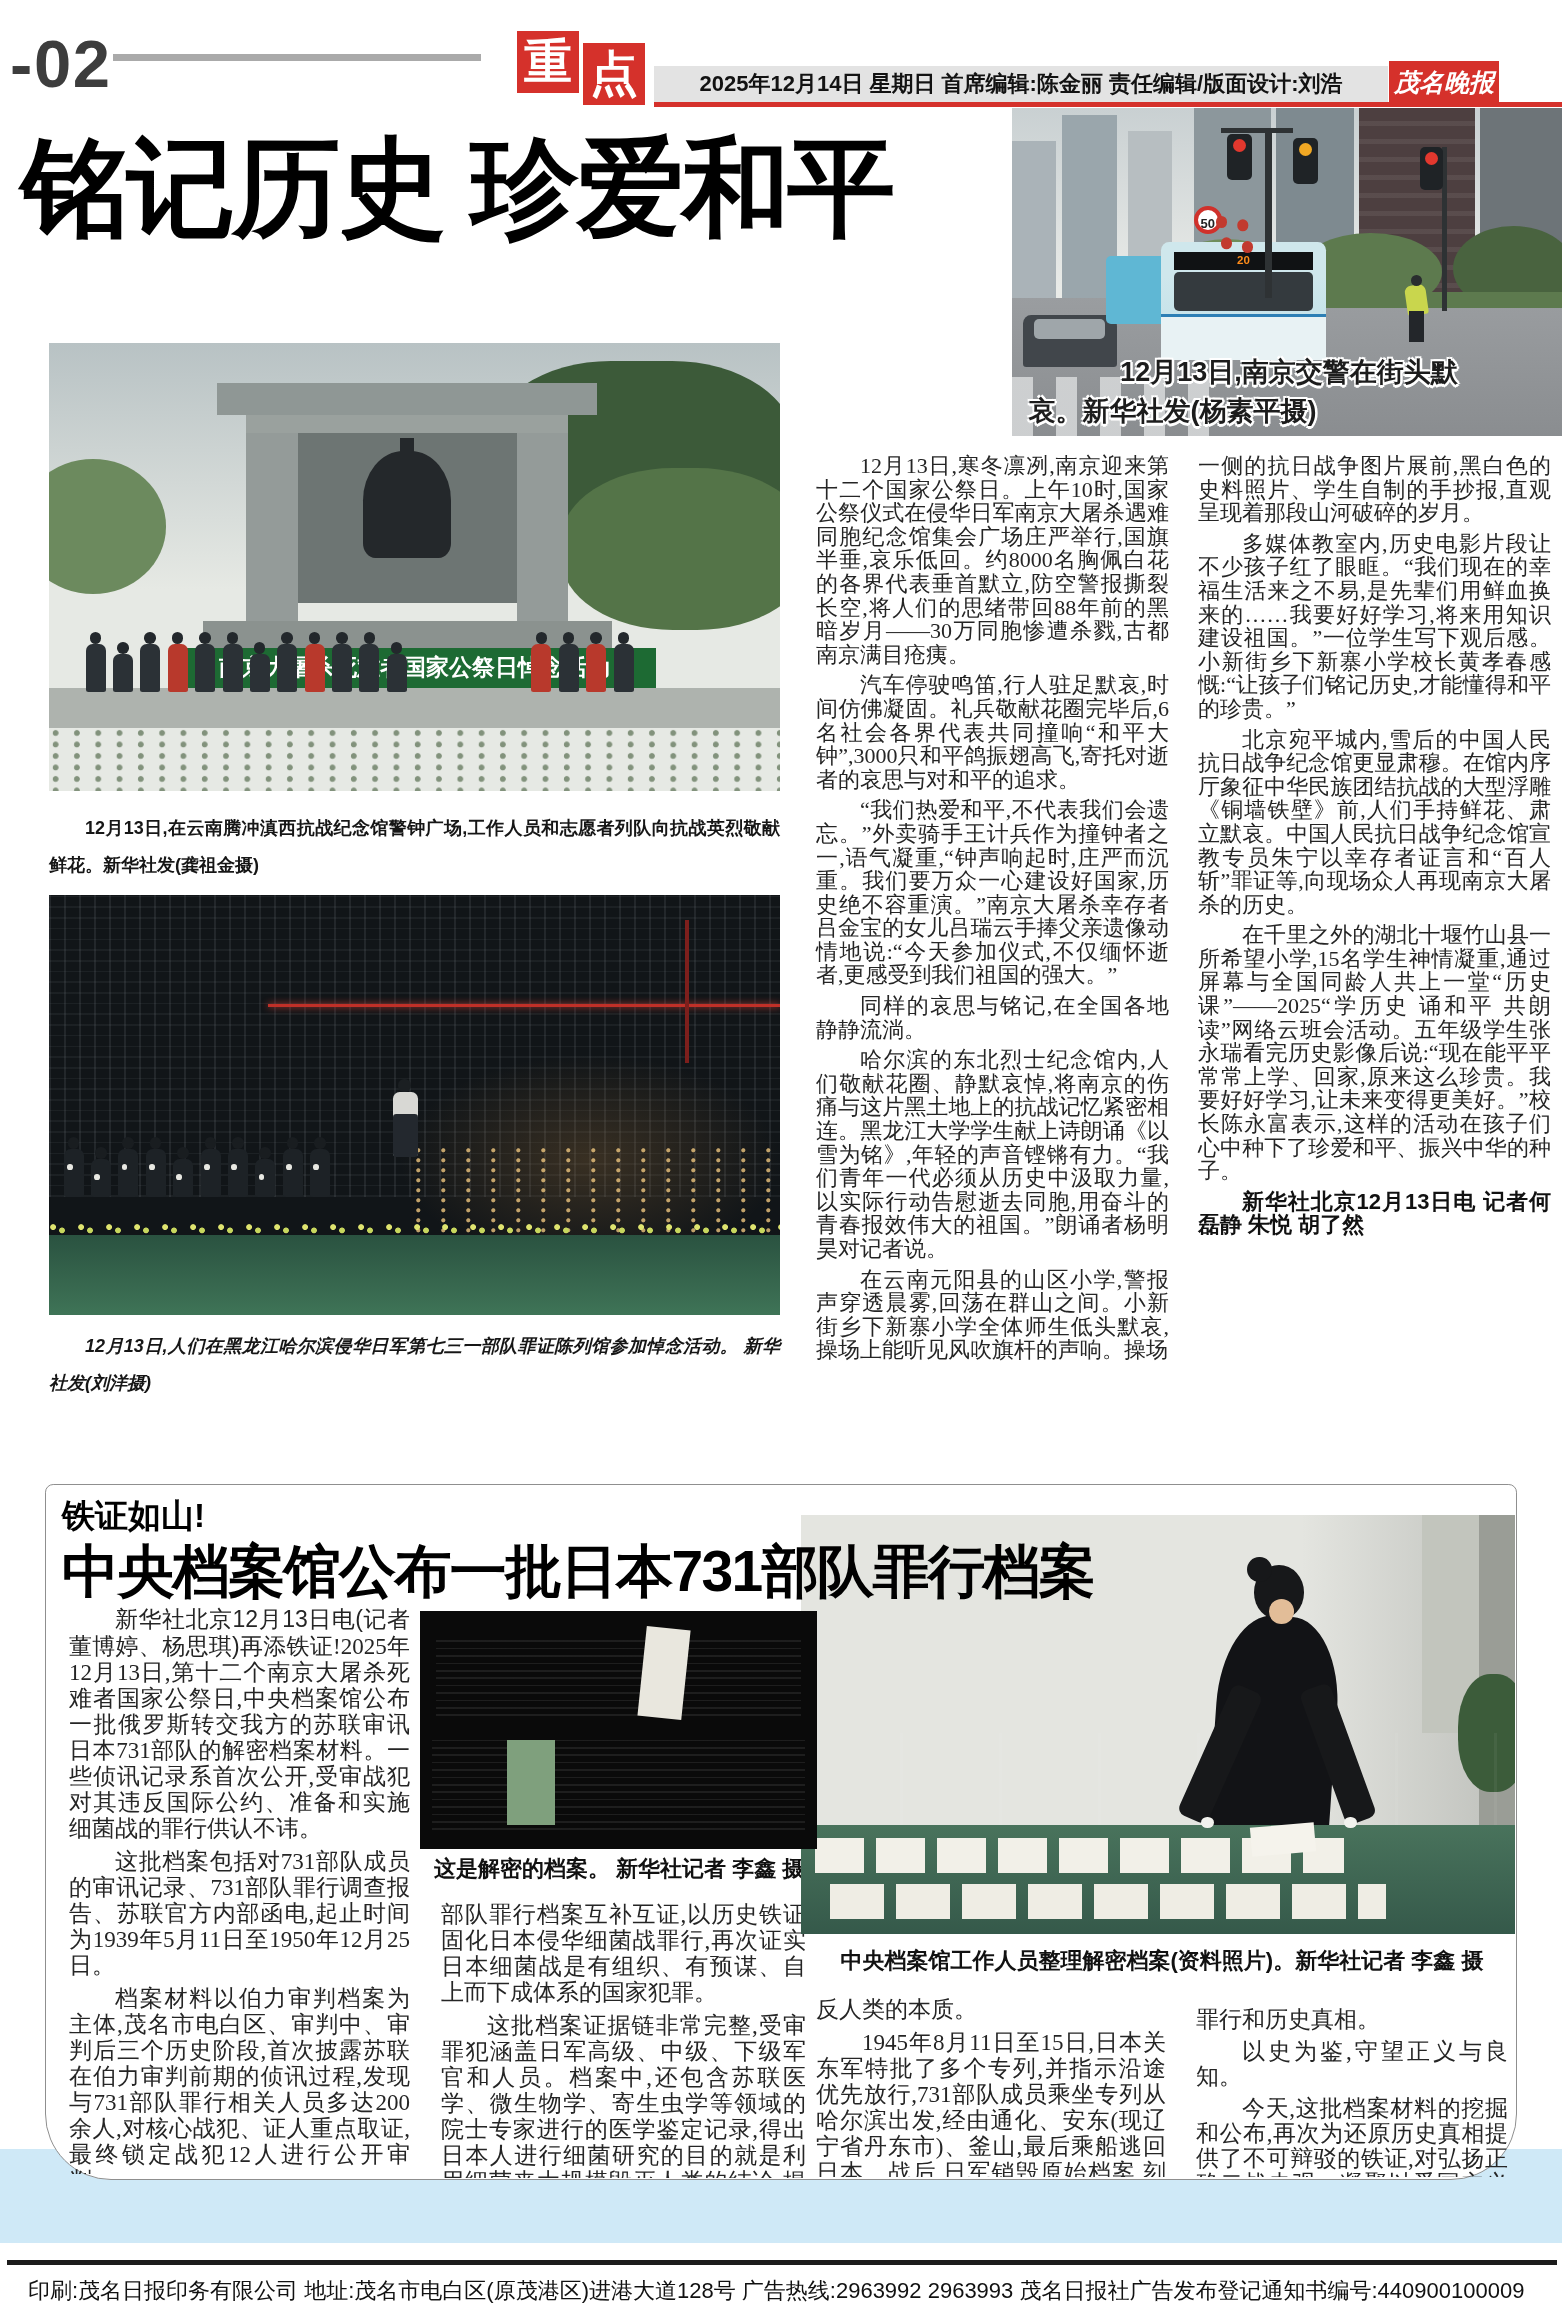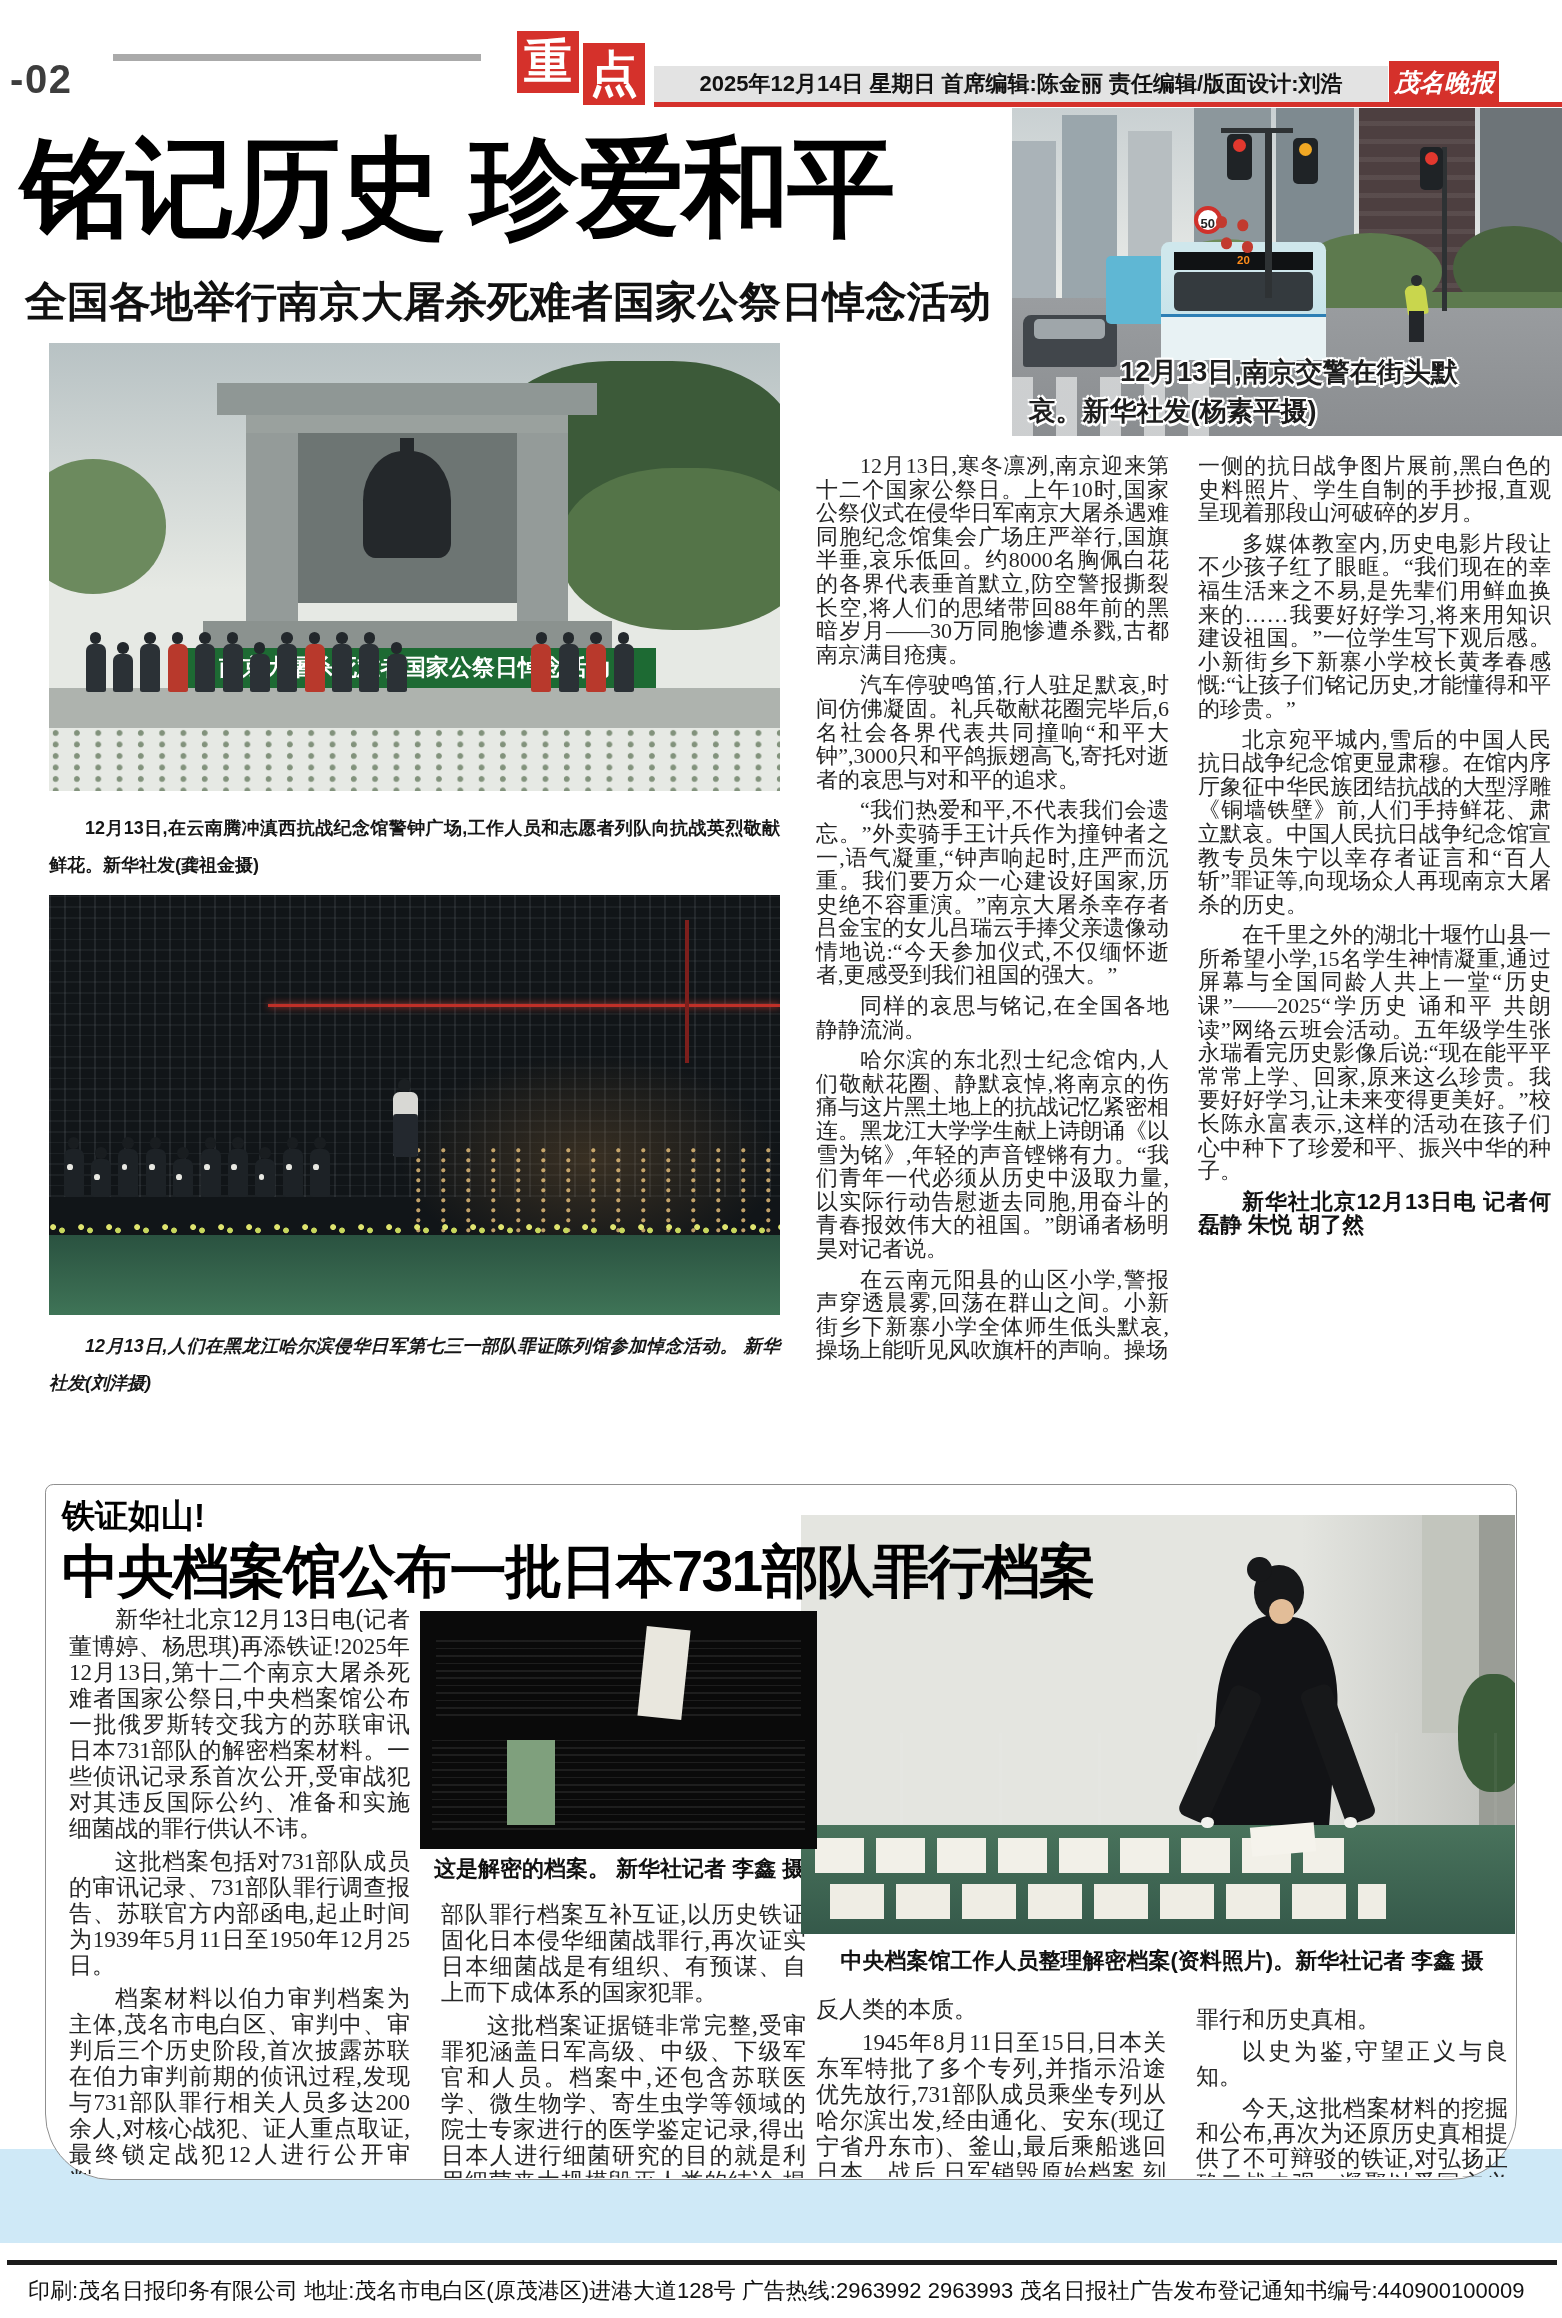--- a/index.html
+++ b/index.html
@@ -2,21 +2,21 @@
 <html style="font-size:13px"><head>
 <meta charset="utf-8">
 <style>
   html,body{margin:0;padding:0;background:#ffffff;}
   .page{position:relative;width:1562px;height:2319px;background:#fff;overflow:hidden;
         font-family:"Liberation Sans","DejaVu Sans",sans-serif;color:#1a1a1a;}
   .abs{position:absolute;}
   .hei{font-family:"Liberation Sans","DejaVu Sans",sans-serif;}
 
   
-  .pagenum{left:10px;top:25px;font-size:40px;font-weight:bold;color:#3d3d3d;letter-spacing:1.6px;margin-top:32px;}
+  .pagenum{left:10px;top:25px;font-size:67px;font-weight:bold;color:#3d3d3d;letter-spacing:1.6px;}
   .gray-rule{left:113px;top:54px;width:368px;height:7.4px;background:#aaaaaa;}
   .badge{width:62px;height:62px;background:#d5312b;color:#fff;font-weight:bold;
          font-size:48px;line-height:62px;text-align:center;}
   .badge1{left:517px;top:31px;}
   .badge2{left:583px;top:43px;}
   .date-bar{left:654px;top:66px;width:734px;height:36px;background:#e3e3e3;
             font-size:22px;line-height:36px;text-align:center;color:#121212;font-weight:bold;}
   .masthead{left:1389px;top:61px;width:110px;height:43px;background:#d5312b;color:#fff;
             font-size:25px;line-height:43px;text-align:center;font-weight:bold;font-style:italic;}
   .red-rule{left:654px;top:102px;width:909px;height:5px;background:#d5312b;}
@@ -198,21 +198,20 @@
 
   <div class="abs pagenum">-02</div>
   <div class="abs gray-rule"></div>
   <div class="abs badge badge1">重</div>
   <div class="abs badge badge2">点</div>
   <div class="abs date-bar">2025年12月14日 星期日 首席编辑:陈金丽 责任编辑/版面设计:刘浩</div>
   <div class="abs masthead">茂名晚报</div>
   <div class="abs red-rule"></div>
 
   <div class="abs headline1 hei">铭记历史 珍爱和平</div>
-  <div class="abs subhead1 hei">全国各地举行南京大屠杀死难者国家公祭日悼念活动</div>
 
   <div class="abs photo ph-street">
     <div class="st-b1"></div>
     <div class="st-b2"></div>
     <div class="st-b3"></div>
     <div class="st-b4"></div>
     <div class="st-b5"></div>
     <div class="st-b6"></div>
     <div class="st-b7"></div>
     <div class="st-tree1"></div>

